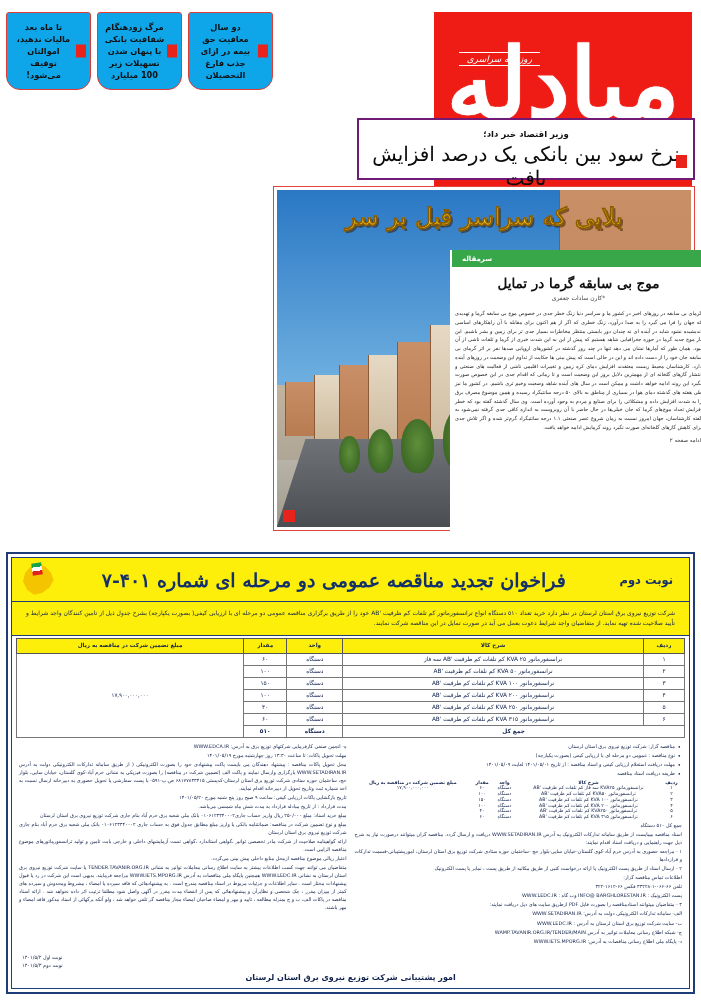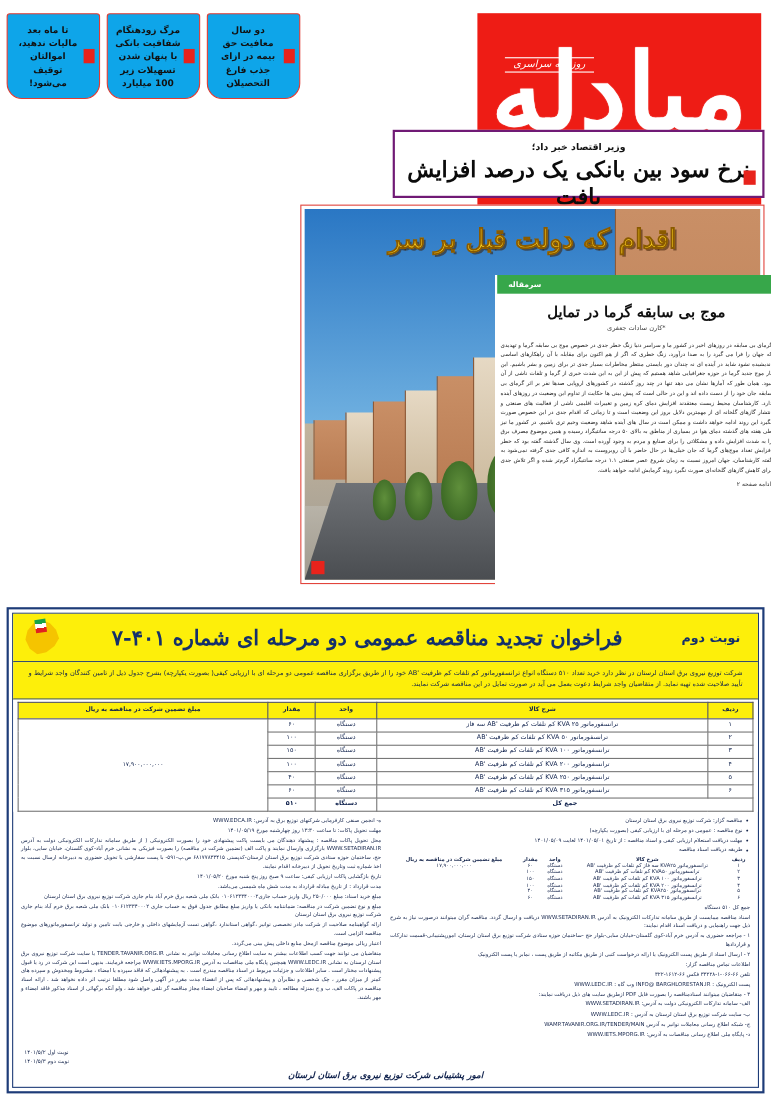--- a/index.html
+++ b/index.html
@@ -77,21 +77,21 @@
   }
   .headline-box:before {
     content:""; position: absolute; right: 6px; bottom: 10px;
     width: 11px; height: 13px; background: #e8231c;
   }
   .kicker {
     text-align: center; font-size: 8.5px; font-weight: bold; color: #111;
     margin-top: 9px; direction: rtl;
   }
   .headline {
-    text-align: center; font-size: 20px; font-weight: bold; color: #0b0b0b;
+    text-align: center; font-size: 20px; font-weight: normal; color: #0b0b0b;
     margin-top: 3px; direction: rtl; letter-spacing: -0.4px;
     font-family: "DejaVu Serif", "Liberation Serif", serif;
   }
 
   
   .photo-wrap {
     position: absolute; top: 186px; right: 6px; width: 422px; height: 345px;
     border: 1.3px solid #e2443c; padding: 3px; background: #fff;
   }
   .photo {
@@ -238,21 +238,21 @@
   .mini-tbl td, .mini-tbl th {
     font-size:4.7px; padding:0.4px 2px; text-align:center; color:#15254c; border:0;
   }
   .mini-tbl th { font-weight:bold; }
   .ad-foot {
     direction:rtl; padding:2px 10px 0 10px; font-size:5px; color:#15254c; text-align:left;
     line-height:1.6;
   }
   .ad-signature {
     direction:rtl; text-align:center; font-size:8px; font-weight:bold;
-    color:#10224d; padding:4px 0 2px 0;font-style:italic;
+    color:#10224d; padding:4px 0 2px 0;
   }
 </style>
 </head>
 <body>
 
 <div class="page">
 
   <div class="teasers">
     <div class="teaser">
       <div class="teaser-text">تا ماه بعد مالیات ندهید، اموالتان توقیف می‌شود!</div>
@@ -299,21 +299,21 @@
       <div class="sidewalk"></div>
       <div class="road"></div>
 
       <div class="tree" style="left:52%; width:14%; height:26%;"></div>
       <div class="tree" style="left:40%; width:10%; height:20%;"></div>
       <div class="tree" style="left:30%; width:8%;  height:16%;"></div>
       <div class="tree" style="left:22%; width:6%;  height:13%;"></div>
       <div class="tree" style="left:15%; width:5%;  height:11%;"></div>
 
       <div class="photo-overlay">
-        <div>اقدام که دولت قبل بر سر</div>
+        <div>بلایی که سراسر قبل بر سر</div>
       </div>
       <div class="photo-marker"></div>
     </div>
   </div>
 
   <div class="editorial">
     <div class="ed-bar">سرمقاله</div>
     <div class="ed-title">موج بی سابقه گرما در تمایل</div>
     <div class="ed-byline">*کارن سادات جعفری</div>
     <div class="ed-body">گرمای بی سابقه در روزهای اخیر در کشور ما و سراسر دنیا زنگ خطر جدی در خصوص موج بی سابقه گرما و تهدیدی که جهان را فرا می گیرد را به صدا درآورد، زنگ خطری که اگر از هم اکنون برای مقابله با آن راهکارهای اساسی اندیشیده نشود شاید در آینده ای نه چندان دور بایستی منتظر مخاطرات بسیار جدی تر برای زمین و بشر باشیم. این بار موج جدید گرما در حوزه جغرافیایی شاهد هستیم که پیش از این به این شدت خبری از گرما و تلفات ناشی از آن نبود. همان طور که آمارها نشان می دهد تنها در چند روز گذشته در کشورهای اروپایی صدها نفر بر اثر گرمای بی سابقه جان خود را از دست داده اند و این در حالی است که پیش بینی ها حکایت از تداوم این وضعیت در روزهای آینده دارد. کارشناسان محیط زیست معتقدند افزایش دمای کره زمین و تغییرات اقلیمی ناشی از فعالیت های صنعتی و انتشار گازهای گلخانه ای از مهمترین دلایل بروز این وضعیت است و تا زمانی که اقدام جدی در این خصوص صورت نگیرد این روند ادامه خواهد داشت و ممکن است در سال های آینده شاهد وضعیت وخیم تری باشیم. در کشور ما نیز طی هفته های گذشته دمای هوا در بسیاری از مناطق به بالای ۵۰ درجه سانتیگراد رسیده و همین موضوع مصرف برق را به شدت افزایش داده و مشکلاتی را برای صنایع و مردم به وجود آورده است. وی سال گذشته گفته بود که خطر افزایش تعداد موج‌های گرما که جان خیلی‌ها در حال حاضر با آن روبروست به اندازه کافی جدی گرفته نمی‌شود به گفته کارشناسان، جهان امروز نسبت به زمان شروع عصر صنعتی ۱.۱ درجه سانتیگراد گرم‌تر شده و اگر تلاش جدی برای کاهش گازهای گلخانه‌ای صورت نگیرد روند گرمایش ادامه خواهد یافت.</div>

